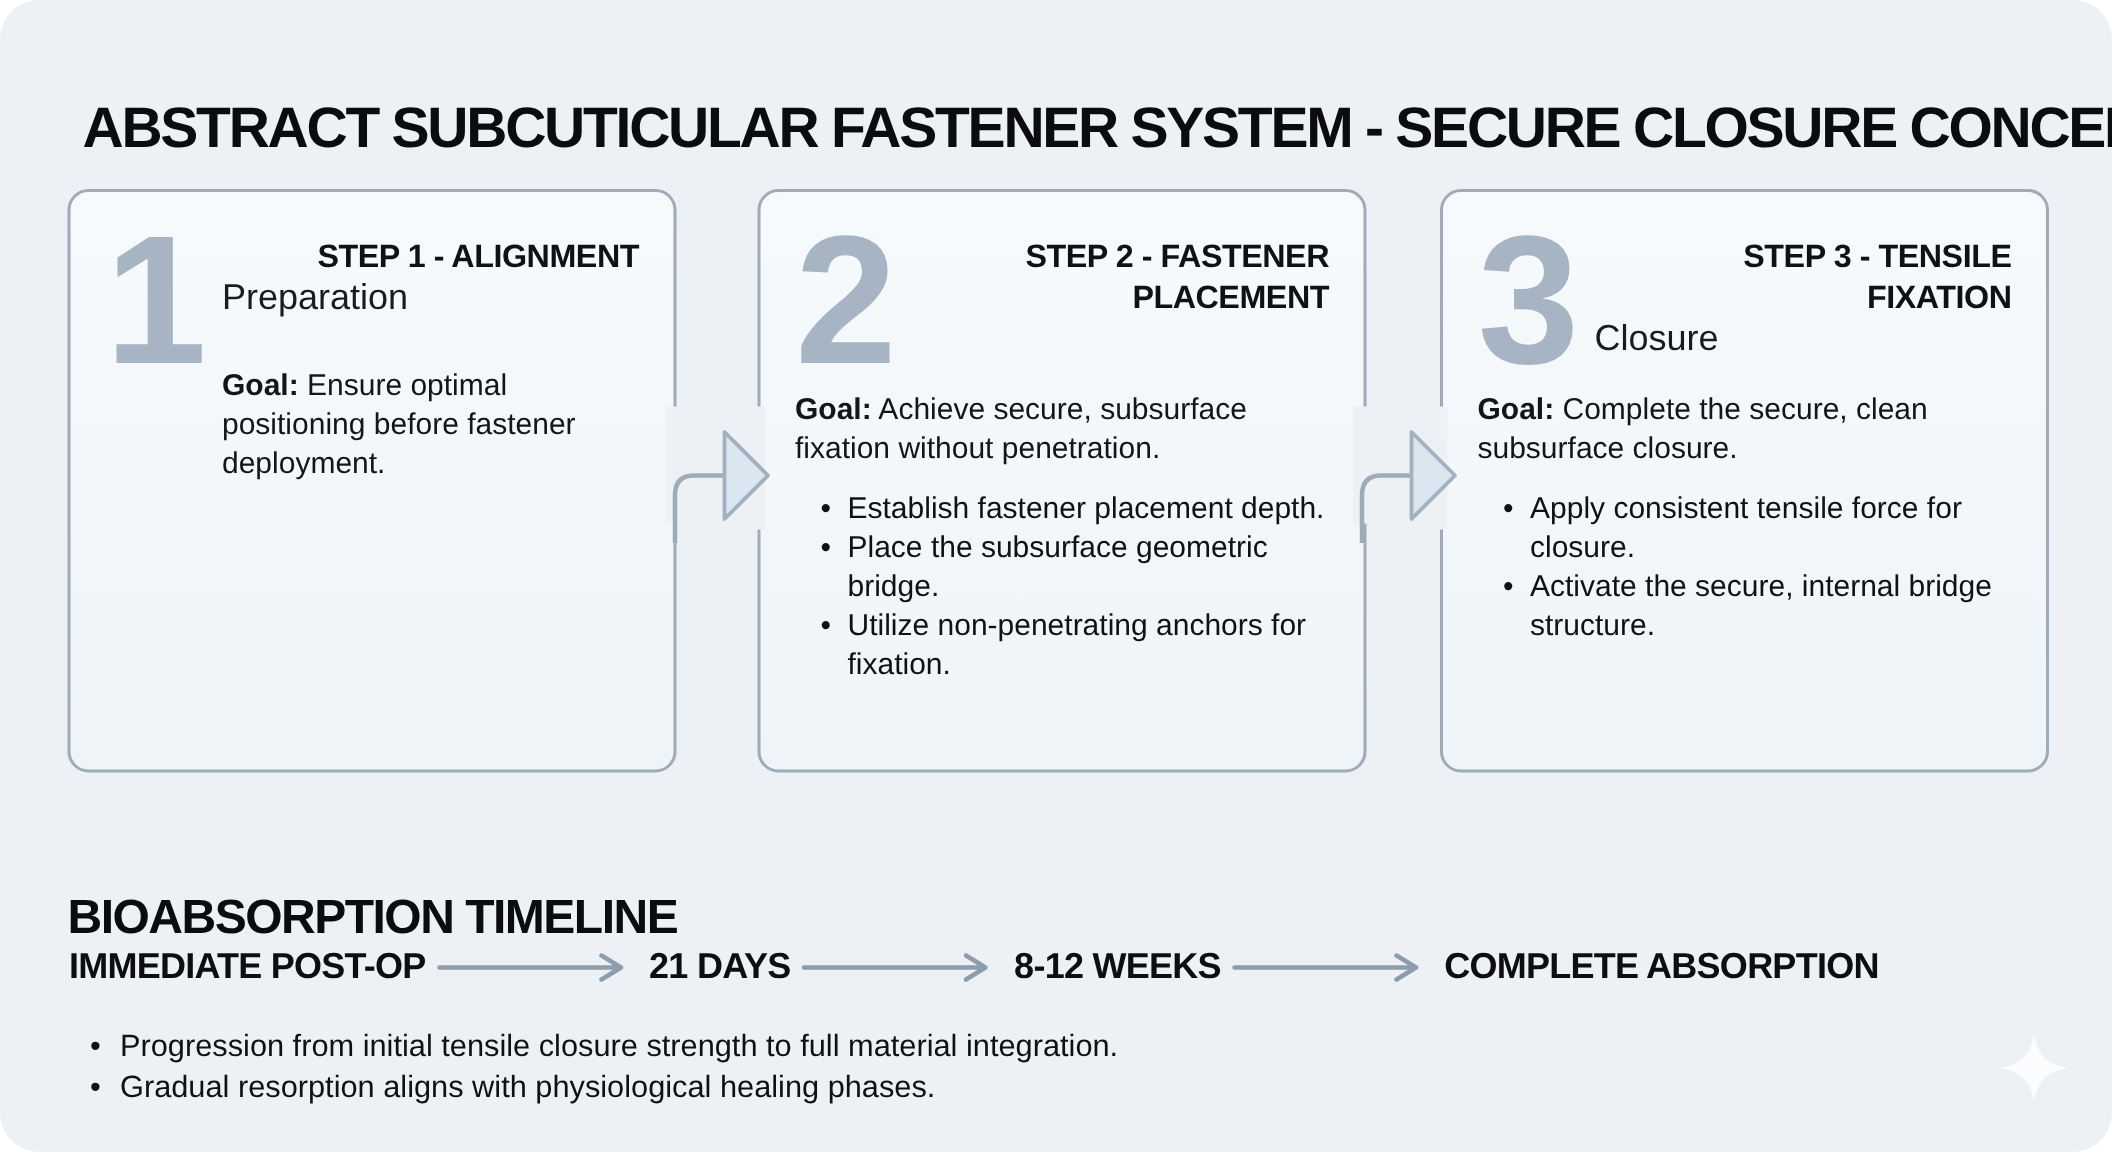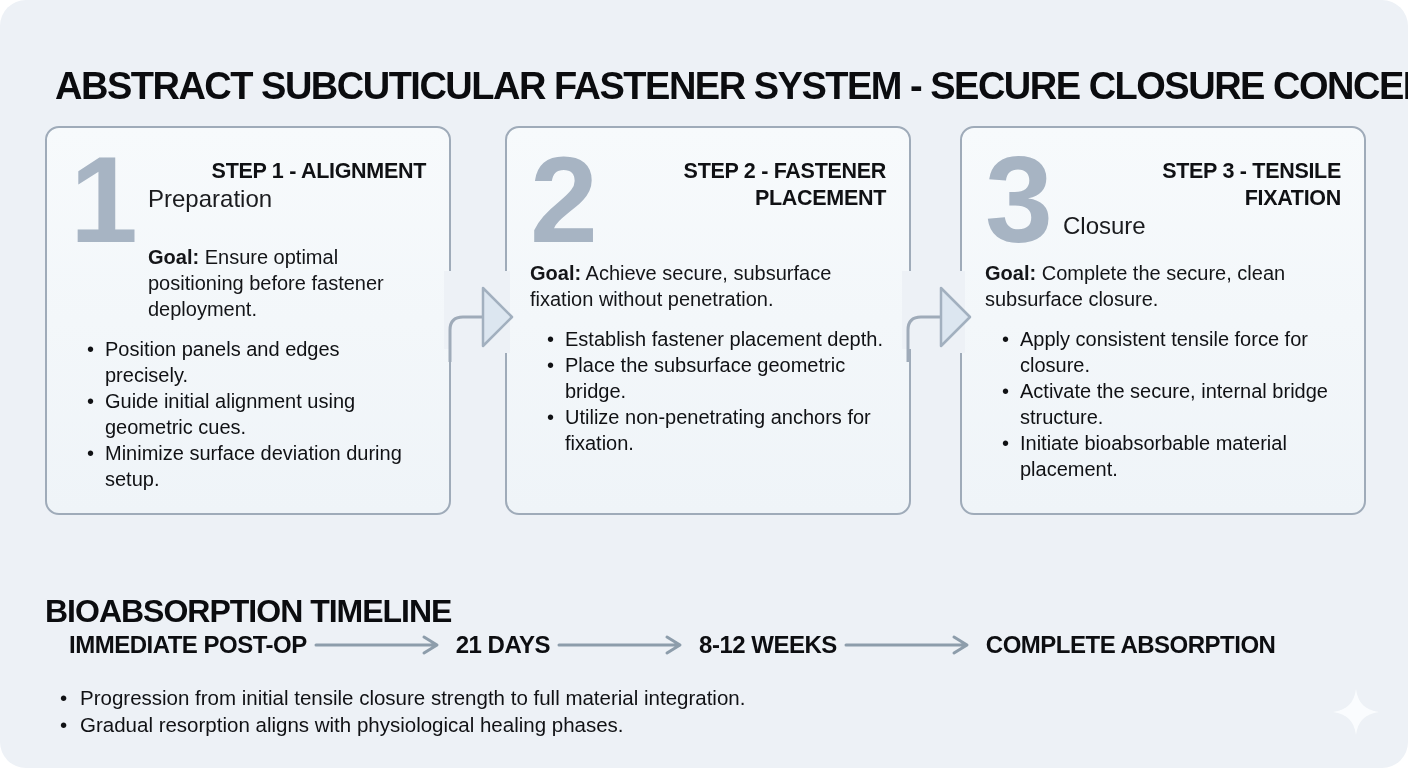--- a/index.html
+++ b/index.html
@@ -31,21 +31,21 @@
   ul.step-bullets li{position:relative;padding-left:18px;font-size:20px;line-height:26px;}
   ul.step-bullets li::before{content:"\2022";position:absolute;left:0;top:0;}
 
   
   .border-gap{position:absolute;width:10px;height:78px;top:271px;background:#edf1f6;}
   .connector{position:absolute;top:270px;width:90px;height:92px;}
 
   
   .timeline-heading{position:absolute;left:45px;top:566px;font-size:32px;font-weight:700;
                     letter-spacing:-1px;color:#0b0c0f;white-space:nowrap;}
-  .milestones{position:absolute;left:69px;top:631px;display:flex;align-items:center;gap:7px;}
+  .milestones{position:absolute;left:46px;top:631px;display:flex;align-items:center;gap:7px;}
   .milestone{font-size:24px;font-weight:700;letter-spacing:-0.5px;white-space:nowrap;color:#0d0e11;}
   .tl-arrow{flex:0 0 auto;display:block;}
   .timeline-notes{position:absolute;left:60px;top:684px;margin:0;padding:0;list-style:none;}
   .timeline-notes li{position:relative;padding-left:20px;font-size:20.5px;line-height:27px;}
   .timeline-notes li::before{content:"\2022";position:absolute;left:0;top:0;}
 
   .sparkle{position:absolute;left:1332px;top:688px;}
 </style>
 </head>
 <body>
@@ -56,25 +56,20 @@
 
   <div class="card card-1">
     <div class="card-head">
       <div class="step-number">1</div>
       <div class="titles">
         <div class="step-title">STEP 1 - ALIGNMENT</div>
         <div class="step-subtitle">Preparation</div>
         <div class="goal"><b>Goal:</b><span> Ensure optimal positioning before fastener deployment.</span></div>
       </div>
     </div>
-    <ul class="step-bullets">
-      <li>Position panels and edges precisely.</li>
-      <li>Guide initial alignment using geometric cues.</li>
-      <li>Minimize surface deviation during setup.</li>
-    </ul>
   </div>
 
   <div class="card card-2">
     <div class="card-head">
       <div class="step-number">2</div>
       <div class="titles">
         <div class="step-title">STEP 2 - FASTENER PLACEMENT</div>
       </div>
     </div>
     <div class="goal goal-row"><b>Goal:</b><span> Achieve secure, subsurface fixation without penetration.</span></div>
@@ -90,21 +85,20 @@
       <div class="step-number">3</div>
       <div class="titles">
         <div class="step-title">STEP 3 - TENSILE FIXATION</div>
         <div class="step-subtitle">Closure</div>
       </div>
     </div>
     <div class="goal goal-row"><b>Goal:</b><span> Complete the secure, clean subsurface closure.</span></div>
     <ul class="step-bullets">
       <li>Apply consistent tensile force for closure.</li>
       <li>Activate the secure, internal bridge structure.</li>
-      <li>Initiate bioabsorbable material placement.</li>
     </ul>
   </div>
 
   <div class="border-gap" style="left:444px;"></div>
   <div class="border-gap" style="left:500px;height:82px;"></div>
   <div class="border-gap" style="left:902px;"></div>
   <div class="border-gap" style="left:955px;height:82px;"></div>
 
   <svg class="connector" style="left:440px;" viewBox="0 0 90 92">
     <path d="M10,92 L10,60 Q10,47 23,47 L42,47" fill="none" stroke="#9fabb9" stroke-width="3"></path>

